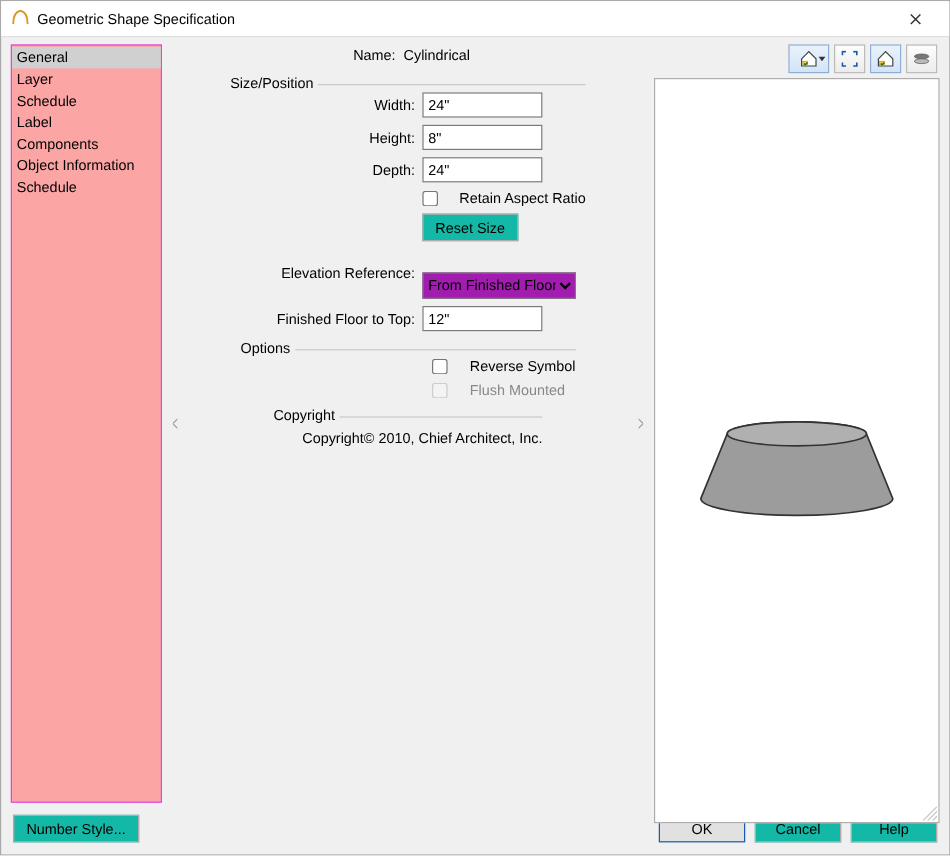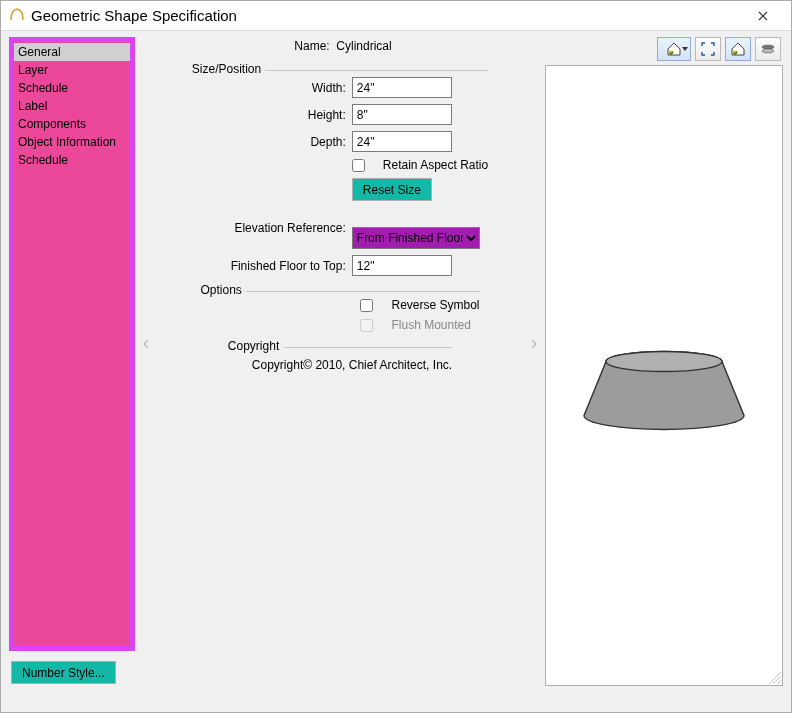--- a/index.html
+++ b/index.html
@@ -17,36 +17,36 @@
     background: #f0f0f0;
   }
   .titlebar {
     height: 30px;
     background: #fff;
     border-bottom: 1px solid #ddd;
     display: flex; align-items: center;
     padding: 0 8px;
   }
   .titlebar .icon { margin-right: 6px; }
-  .titlebar .title { flex: 1; font-size: 15px; }
+  .titlebar .title { flex: 1; font-size: 12px; }
   .titlebar .close {
     width: 40px; height: 28px;
     display: flex; align-items: center; justify-content: center;
     cursor: pointer;
   }
   .body {
     flex: 1; display: flex;
     padding: 6px 8px 4px 8px;
     gap: 8px;
     min-height: 0;
   }
   .sidebar {
     width: 126px;
-    background: #ec4899;
-    border: 5px solid #d946ef;
+    background: #fca5a5;
+    border: 1px solid #d946ef;
     padding: 1px 0;
   }
   .sidebar .item {
     padding: 1px 6px 1px 4px;
     line-height: 16px;
     cursor: pointer;
   }
   .sidebar .item.selected {
     background: #d0d0d0;
   }
@@ -137,21 +137,21 @@
     position: relative;
   }
   .preview .resize {
     position: absolute; right: 1px; bottom: 1px;
     width: 12px; height: 12px;
     opacity: 0.5;
   }
 
   .footer {
     display: flex; align-items: center;
-    padding: 6px 10px 28px 10px;
+    padding: 6px 10px 10px 10px;
     gap: 8px;
   }
   .footer .spacer { flex: 1; }
   .footer .btn { min-width: 72px; }
   .footer .btn.primary {
     border: 1.5px solid #1a5aa8;
     background: #e1e1e1;
   }
 
   .divider-handle {

